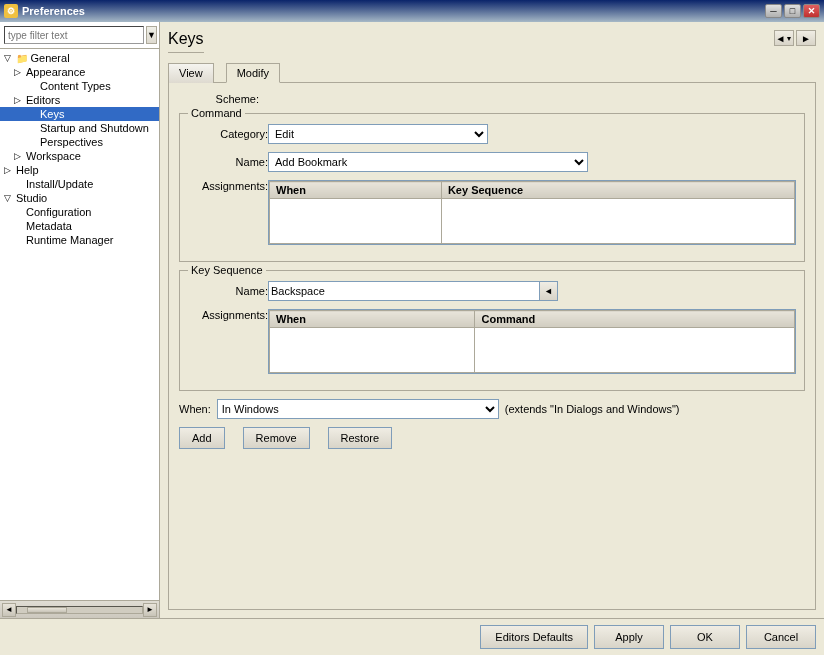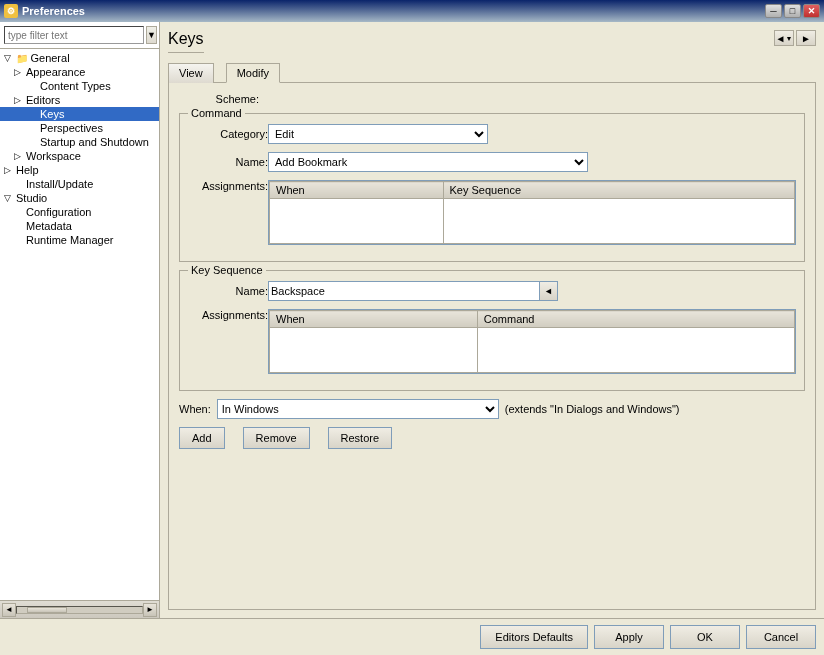--- a/index.html
+++ b/index.html
@@ -197,21 +197,21 @@
     .assign-table {
       width: 100%;
       border-collapse: collapse;
       font-size: 11px;
     }
     .assign-table th {
       background: linear-gradient(to bottom, #e8e4da, #d0ccc0);
       border: 1px solid #aca899;
       padding: 2px 6px;
       text-align: left;
-      font-weight: normal;
+      font-weight: bold;
     }
     .assign-table td {
       border: 1px solid #aca899;
       padding: 2px 6px;
       background: white;
     }
     .table-container {
       border: 1px solid #7f9db9;
       background: white;
       min-height: 55px;
@@ -383,26 +383,26 @@
           <span>Editors</span>
         </div>
 
         <div class="tree-item tree-indent-2 selected">
           <span class="expand-icon"> </span>
           <span>Keys</span>
         </div>
 
         <div class="tree-item tree-indent-2">
           <span class="expand-icon"> </span>
+          <span>Startup and Shutdown</span>
+        </div>
+
+        <div class="tree-item tree-indent-2">
+          <span class="expand-icon"> </span>
           <span>Perspectives</span>
-        </div>
-
-        <div class="tree-item tree-indent-2">
-          <span class="expand-icon"> </span>
-          <span>Startup and Shutdown</span>
         </div>
 
         <div class="tree-item tree-indent-1">
           <span class="expand-icon">▷</span>
           <span>Workspace</span>
         </div>
 
         <div class="tree-item">
           <span class="expand-icon">▷</span>
           <span>Help</span>

